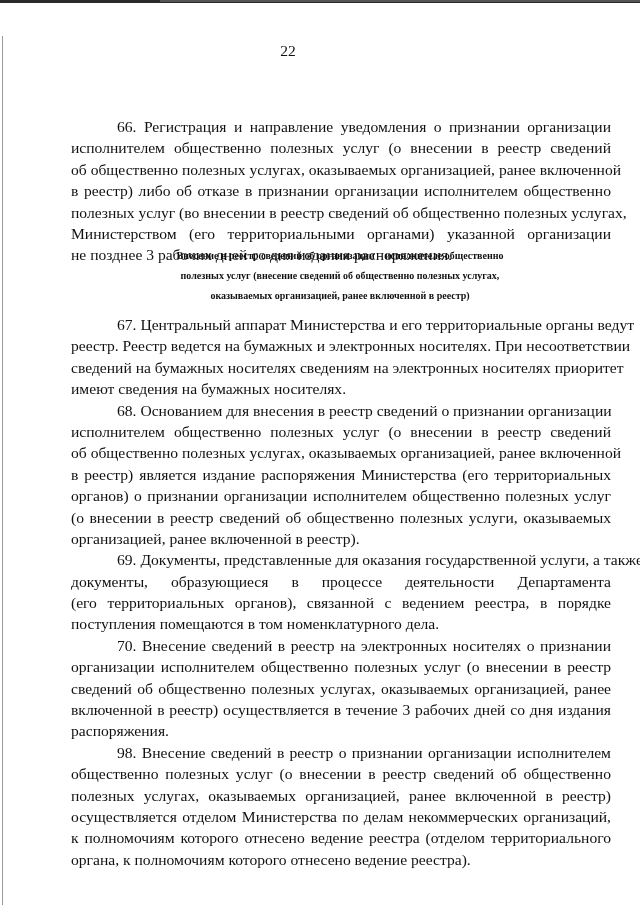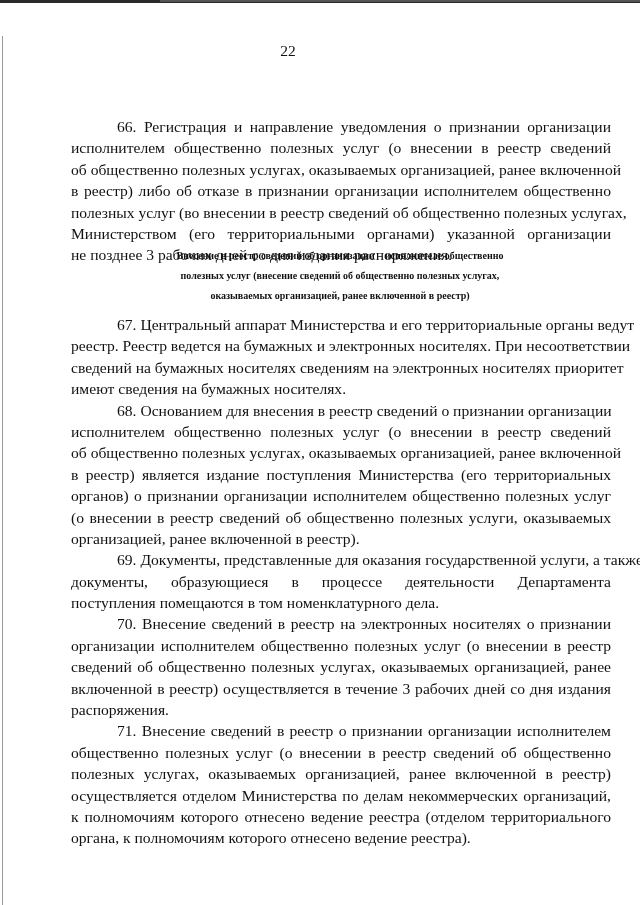--- a/index.html
+++ b/index.html
@@ -48,34 +48,35 @@
 <div class="body" id="p67">
 
   <div class="line indent">67. Центральный аппарат Министерства и его территориальные органы ведут</div>
   <div class="line">реестр. Реестр ведется на бумажных и электронных носителях. При несоответствии</div>
   <div class="line">сведений на бумажных носителях сведениям на электронных носителях приоритет</div>
   <div class="line last">имеют сведения на бумажных носителях.</div>
 
   <div class="line indent">68. Основанием для внесения в реестр сведений о признании организации</div>
   <div class="line">исполнителем общественно полезных услуг (о внесении в реестр сведений</div>
   <div class="line">об общественно полезных услугах, оказываемых организацией, ранее включенной</div>
-  <div class="line">в реестр) является издание поступления Министерства (его территориальных</div>
+  <div class="line">в реестр) является издание распоряжения Министерства (его территориальных</div>
   <div class="line">органов) о признании организации исполнителем общественно полезных услуг</div>
   <div class="line">(о внесении в реестр сведений об общественно полезных услуги, оказываемых</div>
   <div class="line last">организацией, ранее включенной в реестр).</div>
 
   <div class="line indent">69. Документы, представленные для оказания государственной услуги, а также</div>
   <div class="line">документы, образующиеся в процессе деятельности Департамента</div>
+  <div class="line">(его территориальных органов), связанной с ведением реестра, в порядке</div>
   <div class="line last">поступления помещаются в том номенклатурного дела.</div>
 
   <div class="line indent">70. Внесение сведений в реестр на электронных носителях о признании</div>
   <div class="line">организации исполнителем общественно полезных услуг (о внесении в реестр</div>
   <div class="line">сведений об общественно полезных услугах, оказываемых организацией, ранее</div>
   <div class="line">включенной в реестр) осуществляется в течение 3 рабочих дней со дня издания</div>
   <div class="line last">распоряжения.</div>
 
-  <div class="line indent">71. Внесение сведений в реестр о признании организации исполнителем</div>
+  <div class="line indent">98. Внесение сведений в реестр о признании организации исполнителем</div>
   <div class="line">общественно полезных услуг (о внесении в реестр сведений об общественно</div>
   <div class="line">полезных услугах, оказываемых организацией, ранее включенной в реестр)</div>
   <div class="line">осуществляется отделом Министерства по делам некоммерческих организаций,</div>
   <div class="line">к полномочиям которого отнесено ведение реестра (отделом территориального</div>
   <div class="line last">органа, к полномочиям которого отнесено ведение реестра).</div>
 </div>
 
 </body></html>

